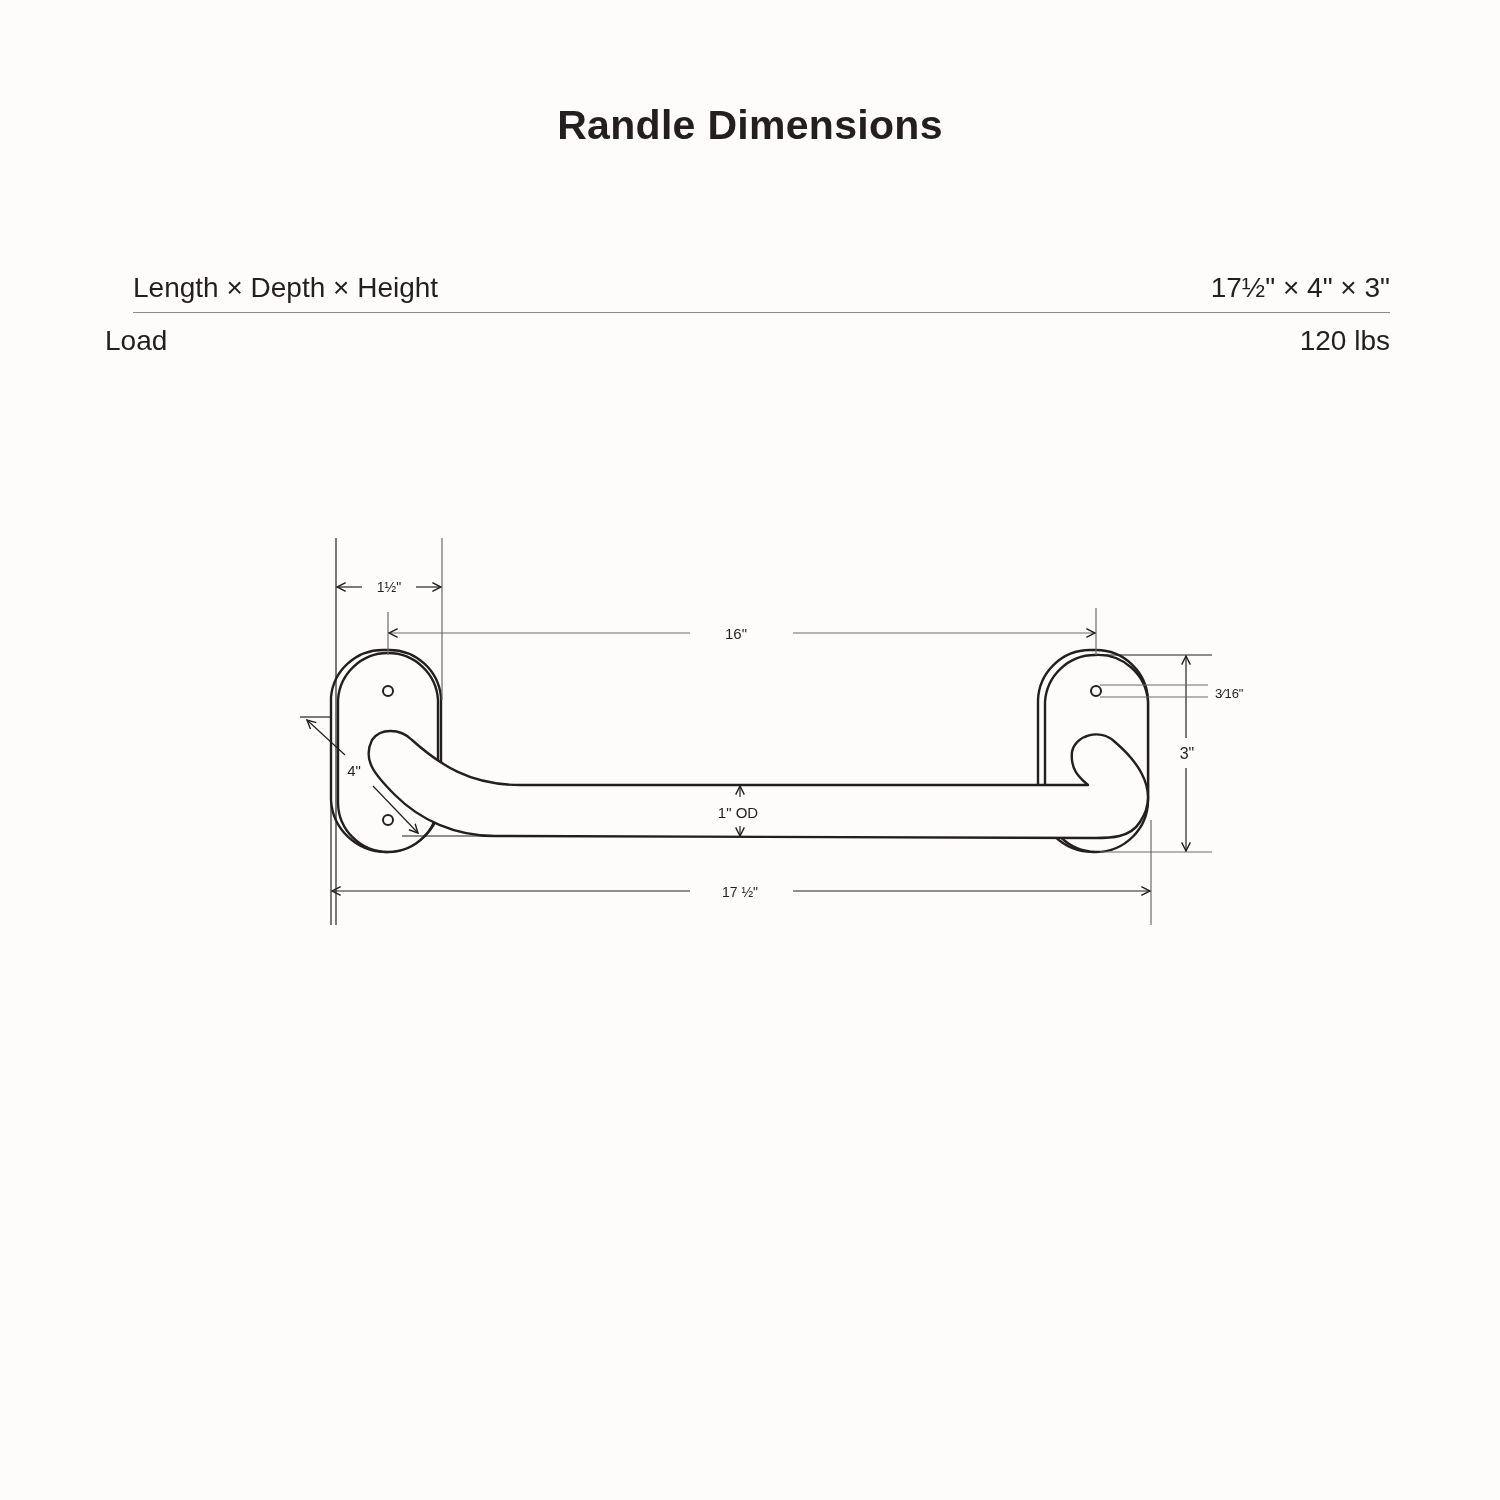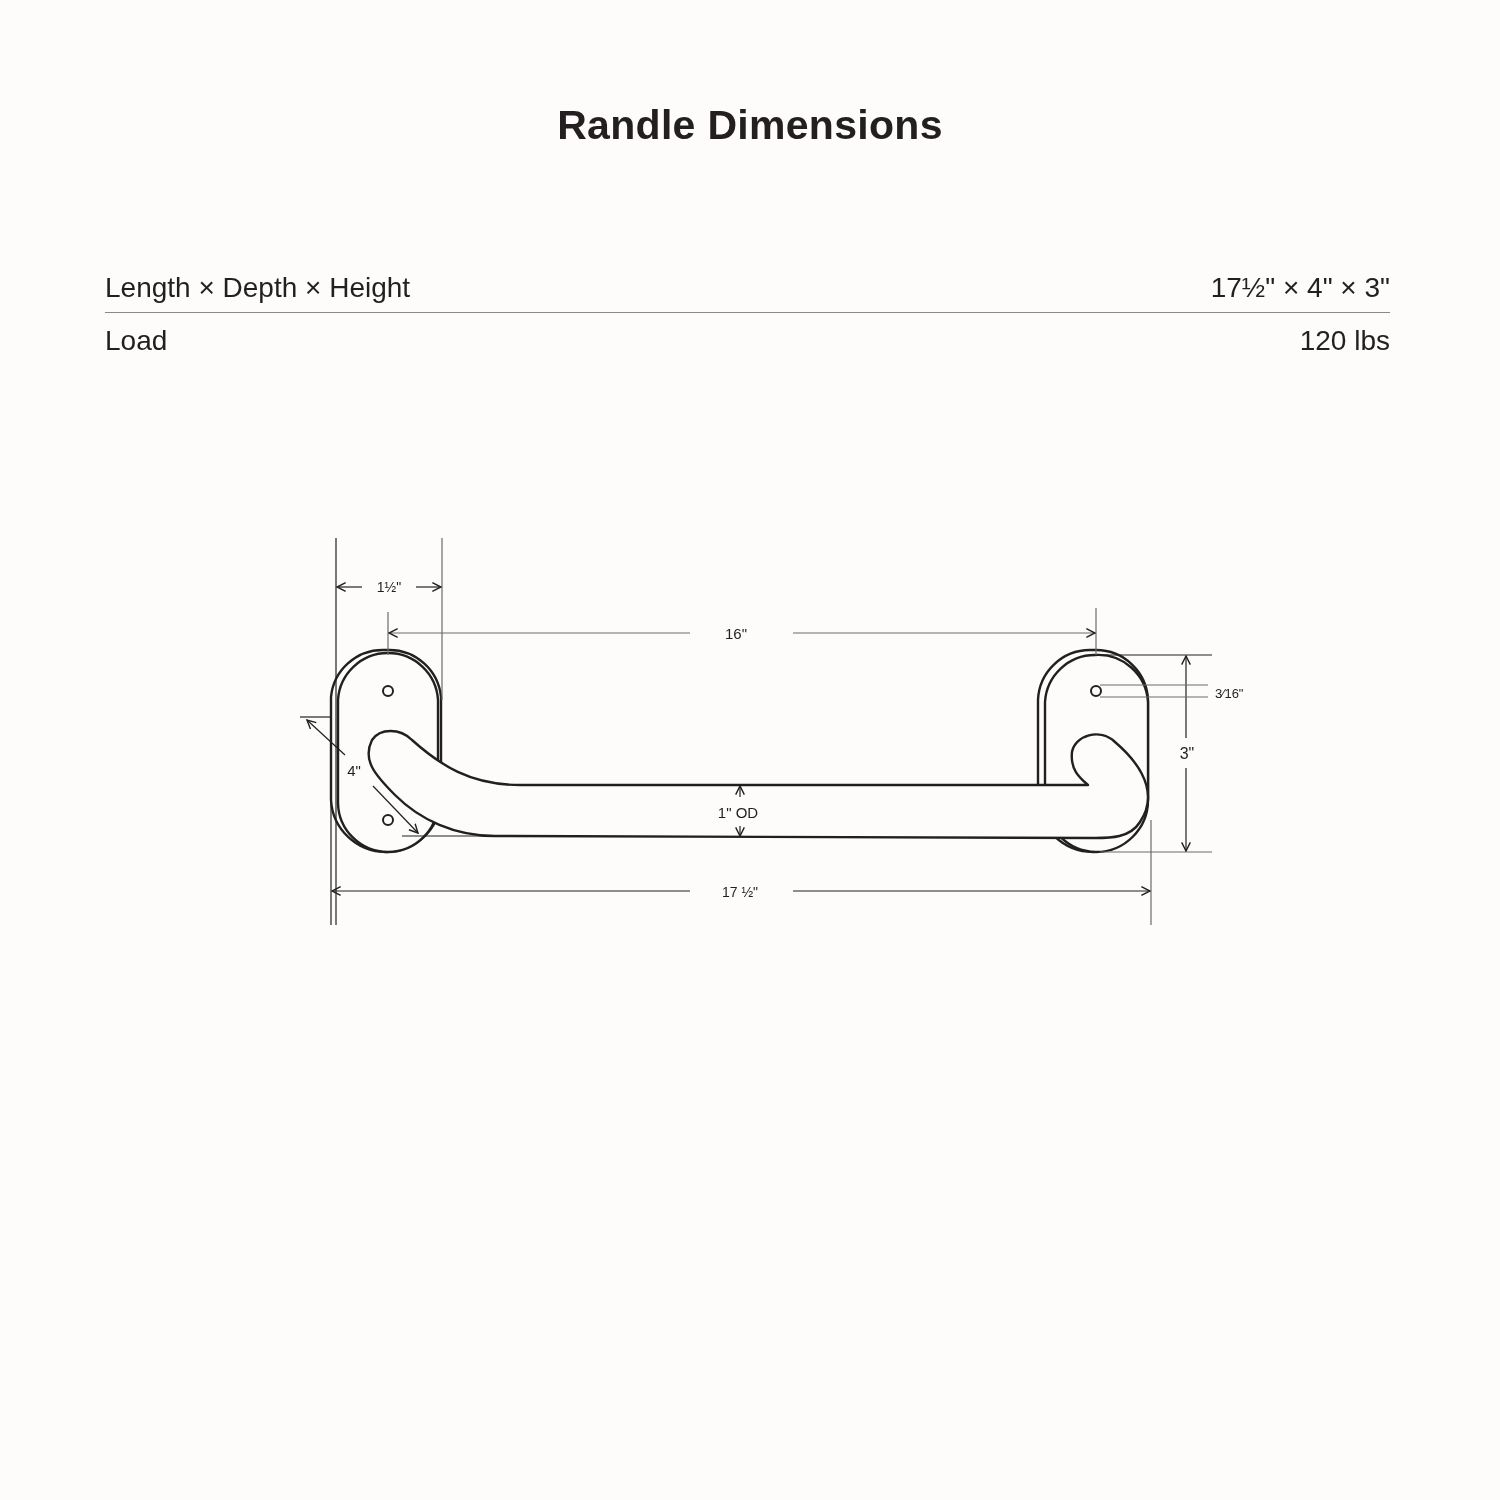--- a/index.html
+++ b/index.html
@@ -19,21 +19,21 @@
     color: #231f20;
   }
   .specs {
     position: absolute; left: 105px; width: 1285px; top: 268px;
   }
   .spec-row {
     display: flex; justify-content: space-between; align-items: baseline;
     font-size: 28px; color: #231f20;
     height: 44px; line-height: 40px;
   }
-  .spec-row.first { border-bottom: 1.5px solid #8a8a8a; }
+  .spec-row.first { border-bottom: 1.5px solid #8a8a8a; margin-left: 28px; }
   .spec-row.second { padding-top: 8px; justify-content: space-between; }
   .drawing {
     position: absolute; left: 0; top: 0; width: 1500px; height: 1500px;
   }
   .dim-label {
     font-family: "Liberation Sans", sans-serif;
     fill: #231f20;
   }
 </style>
 </head>

